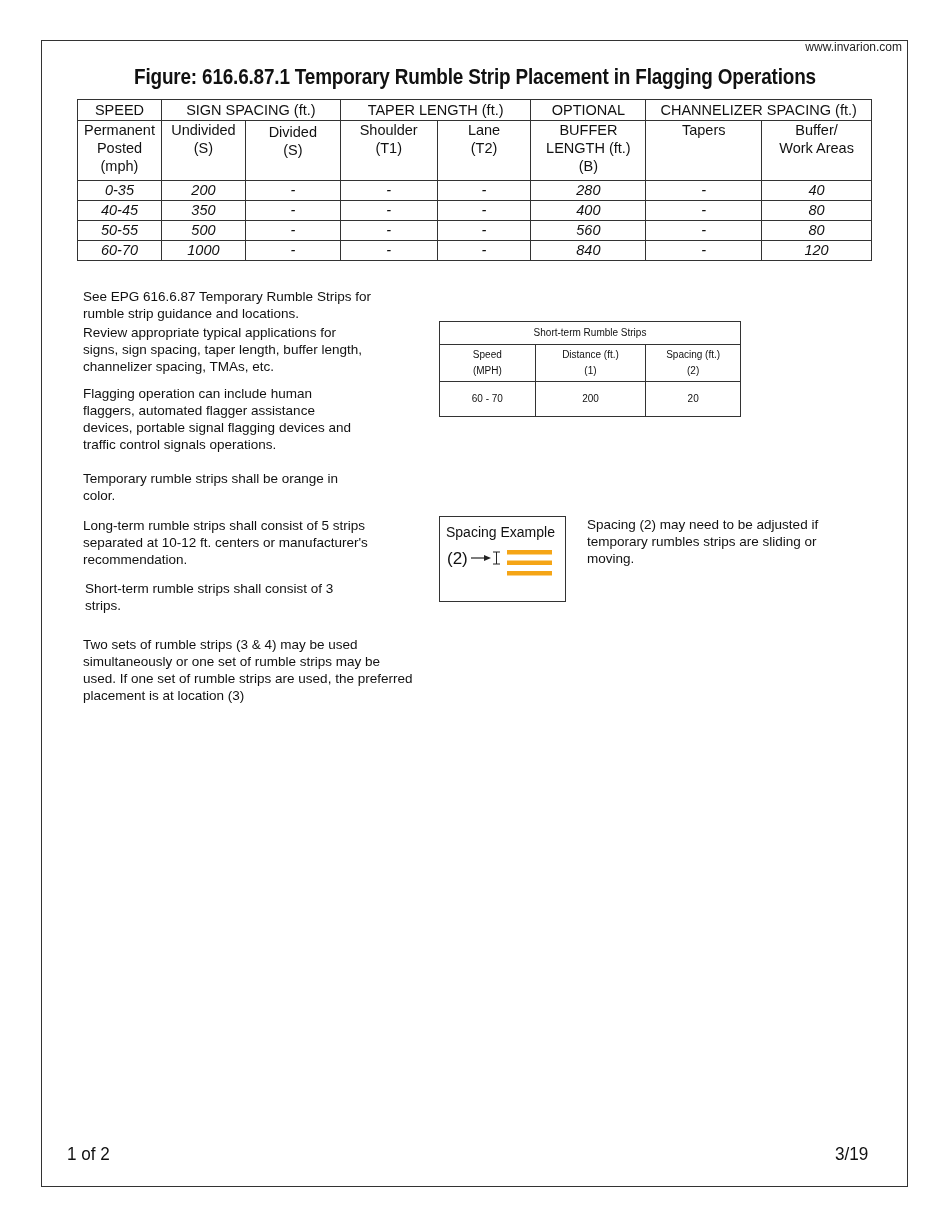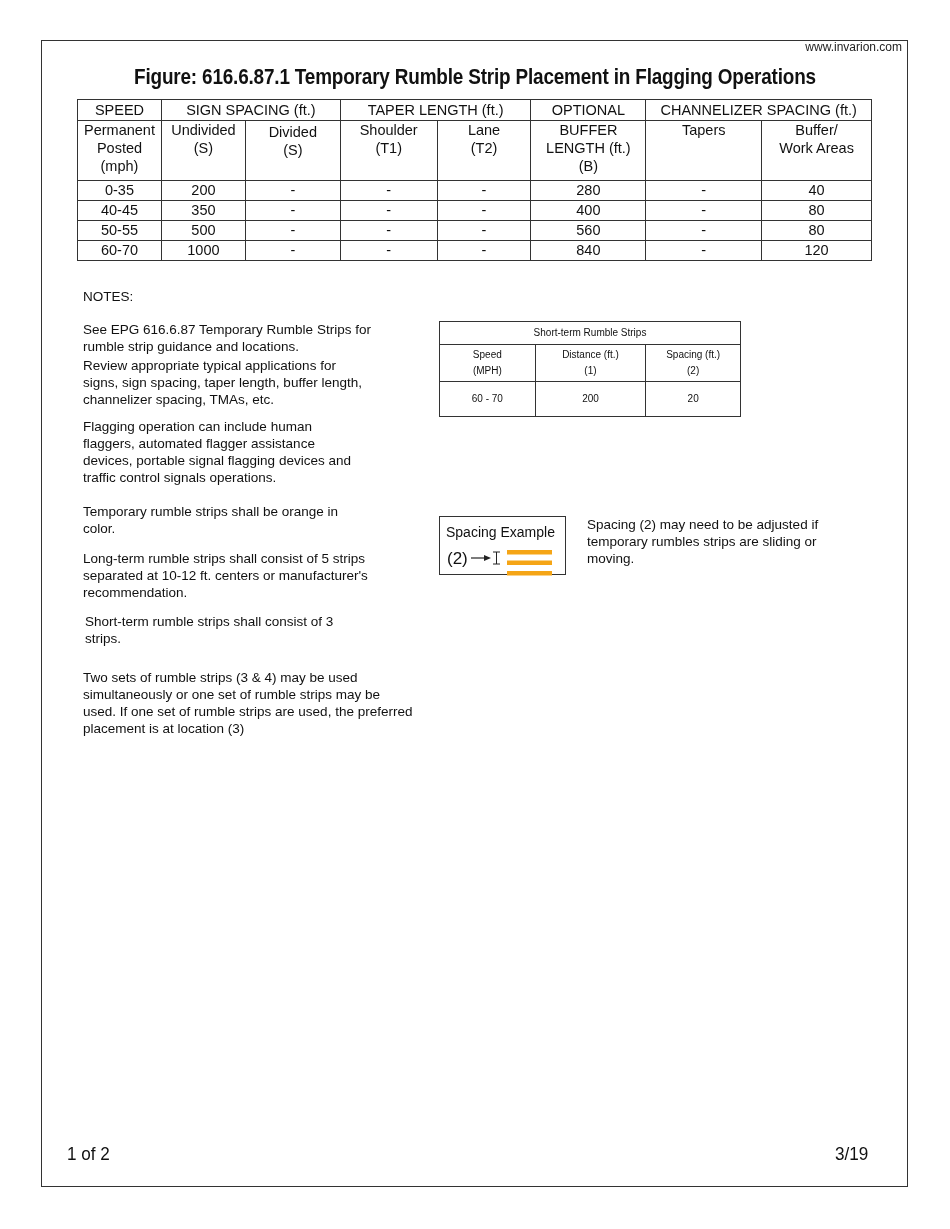--- a/index.html
+++ b/index.html
@@ -7,32 +7,32 @@
   .page-frame { position: absolute; left: 41px; top: 40px; width: 867px; height: 1147px; border: 1.5px solid #333; box-sizing: border-box; }
   .website { position: absolute; right: 48px; top: 40px; font-size: 12px; color: #222; }
   .title { position: absolute; left: 0; right: 0; top: 64px; text-align: center; font-size: 22px; font-weight: bold; transform: scaleX(0.86); transform-origin: center; letter-spacing: -0.2px; }
 
   table { border-collapse: collapse; border-radius: 15px; }
   td, th { border: 1.2px solid #333; font-weight: normal; text-align: center; padding: 0; }
 
   .main-table { position: absolute; left: 77px; top: 99px; width: 795px; font-size: 14.5px; line-height: 18px; }
   .main-table th { vertical-align: top; }
   .main-table .grp th { height: 20px; vertical-align: middle; }
-  .main-table td { height: 19px; line-height: 19px; }
+  .main-table td { height: 19px; line-height: 19px; font-style: italic; }
 
   .notes { position: absolute; left: 83px; top: 288px; width: 340px; font-size: 13.5px; line-height: 17px; }
   .notes p { margin: 0; }
   .note-head { margin-bottom: 16px !important; }
 
   .st-table { position: absolute; left: 439px; top: 321px; width: 302px; font-size: 10px; line-height: 16px; }
   .st-table .cap th { height: 22px; }
   .st-table .hdr th { height: 36px; }
   .st-table td { height: 34px; }
 
-  .example-box { position: absolute; left: 439px; top: 516px; width: 127px; height: 59px; border: 1.2px solid #333; box-sizing: border-box; }
+  .example-box { position: absolute; left: 439px; top: 516px; width: 127px; height: 86px; border: 1.2px solid #333; box-sizing: border-box; }
   .example-title { position: absolute; left: 6px; top: 7px; font-size: 14px; }
   .example-label { position: absolute; left: 7px; top: 32px; font-size: 17px; }
   .example-svg { position: absolute; left: 31px; top: 30px; }
 
   .side-note { position: absolute; left: 587px; top: 516px; width: 270px; font-size: 13.5px; line-height: 17px; }
 
   .footer-left { position: absolute; left: 67px; top: 1143px; font-size: 19px; transform: scaleX(0.9); transform-origin: left; }
   .footer-right { position: absolute; left: 835px; top: 1143px; font-size: 19px; transform: scaleX(0.9); transform-origin: left; }
 </style>
 </head>
@@ -134,21 +134,20 @@
     <td>-</td>
     <td>-</td>
     <td>840</td>
     <td>-</td>
     <td>120</td>
   </tr>
 </tbody>
   </table>
 
 <div class="notes">
-  <p class="note-head">NOTES:</p>
   <p style="width:300px;margin-bottom:2px">See EPG 616.6.87 Temporary Rumble Strips for rumble strip guidance and locations.</p>
   <p style="width:285px;margin-bottom:10px">Review appropriate typical applications for signs, sign spacing, taper length, buffer length, channelizer spacing, TMAs, etc.</p>
   <p style="width:275px;margin-bottom:17px">Flagging operation can include human flaggers, automated flagger assistance devices, portable signal flagging devices and traffic control signals operations.</p>
   <p style="width:290px;margin-bottom:13px">Temporary rumble strips shall be orange in color.</p>
   <p style="width:320px;margin-bottom:12px">Long-term rumble strips shall consist of 5 strips separated at 10-12 ft. centers or manufacturer's recommendation.</p>
   <p style="width:255px;margin-bottom:22px;padding-left:2px">Short-term rumble strips shall consist of 3 strips.</p>
   <p style="width:330px">Two sets of rumble strips (3 &amp; 4) may be used simultaneously or one set of rumble strips may be used.  If one set of rumble strips are used, the preferred placement is at location (3)</p>
 </div>
 
 <table class="st-table">

